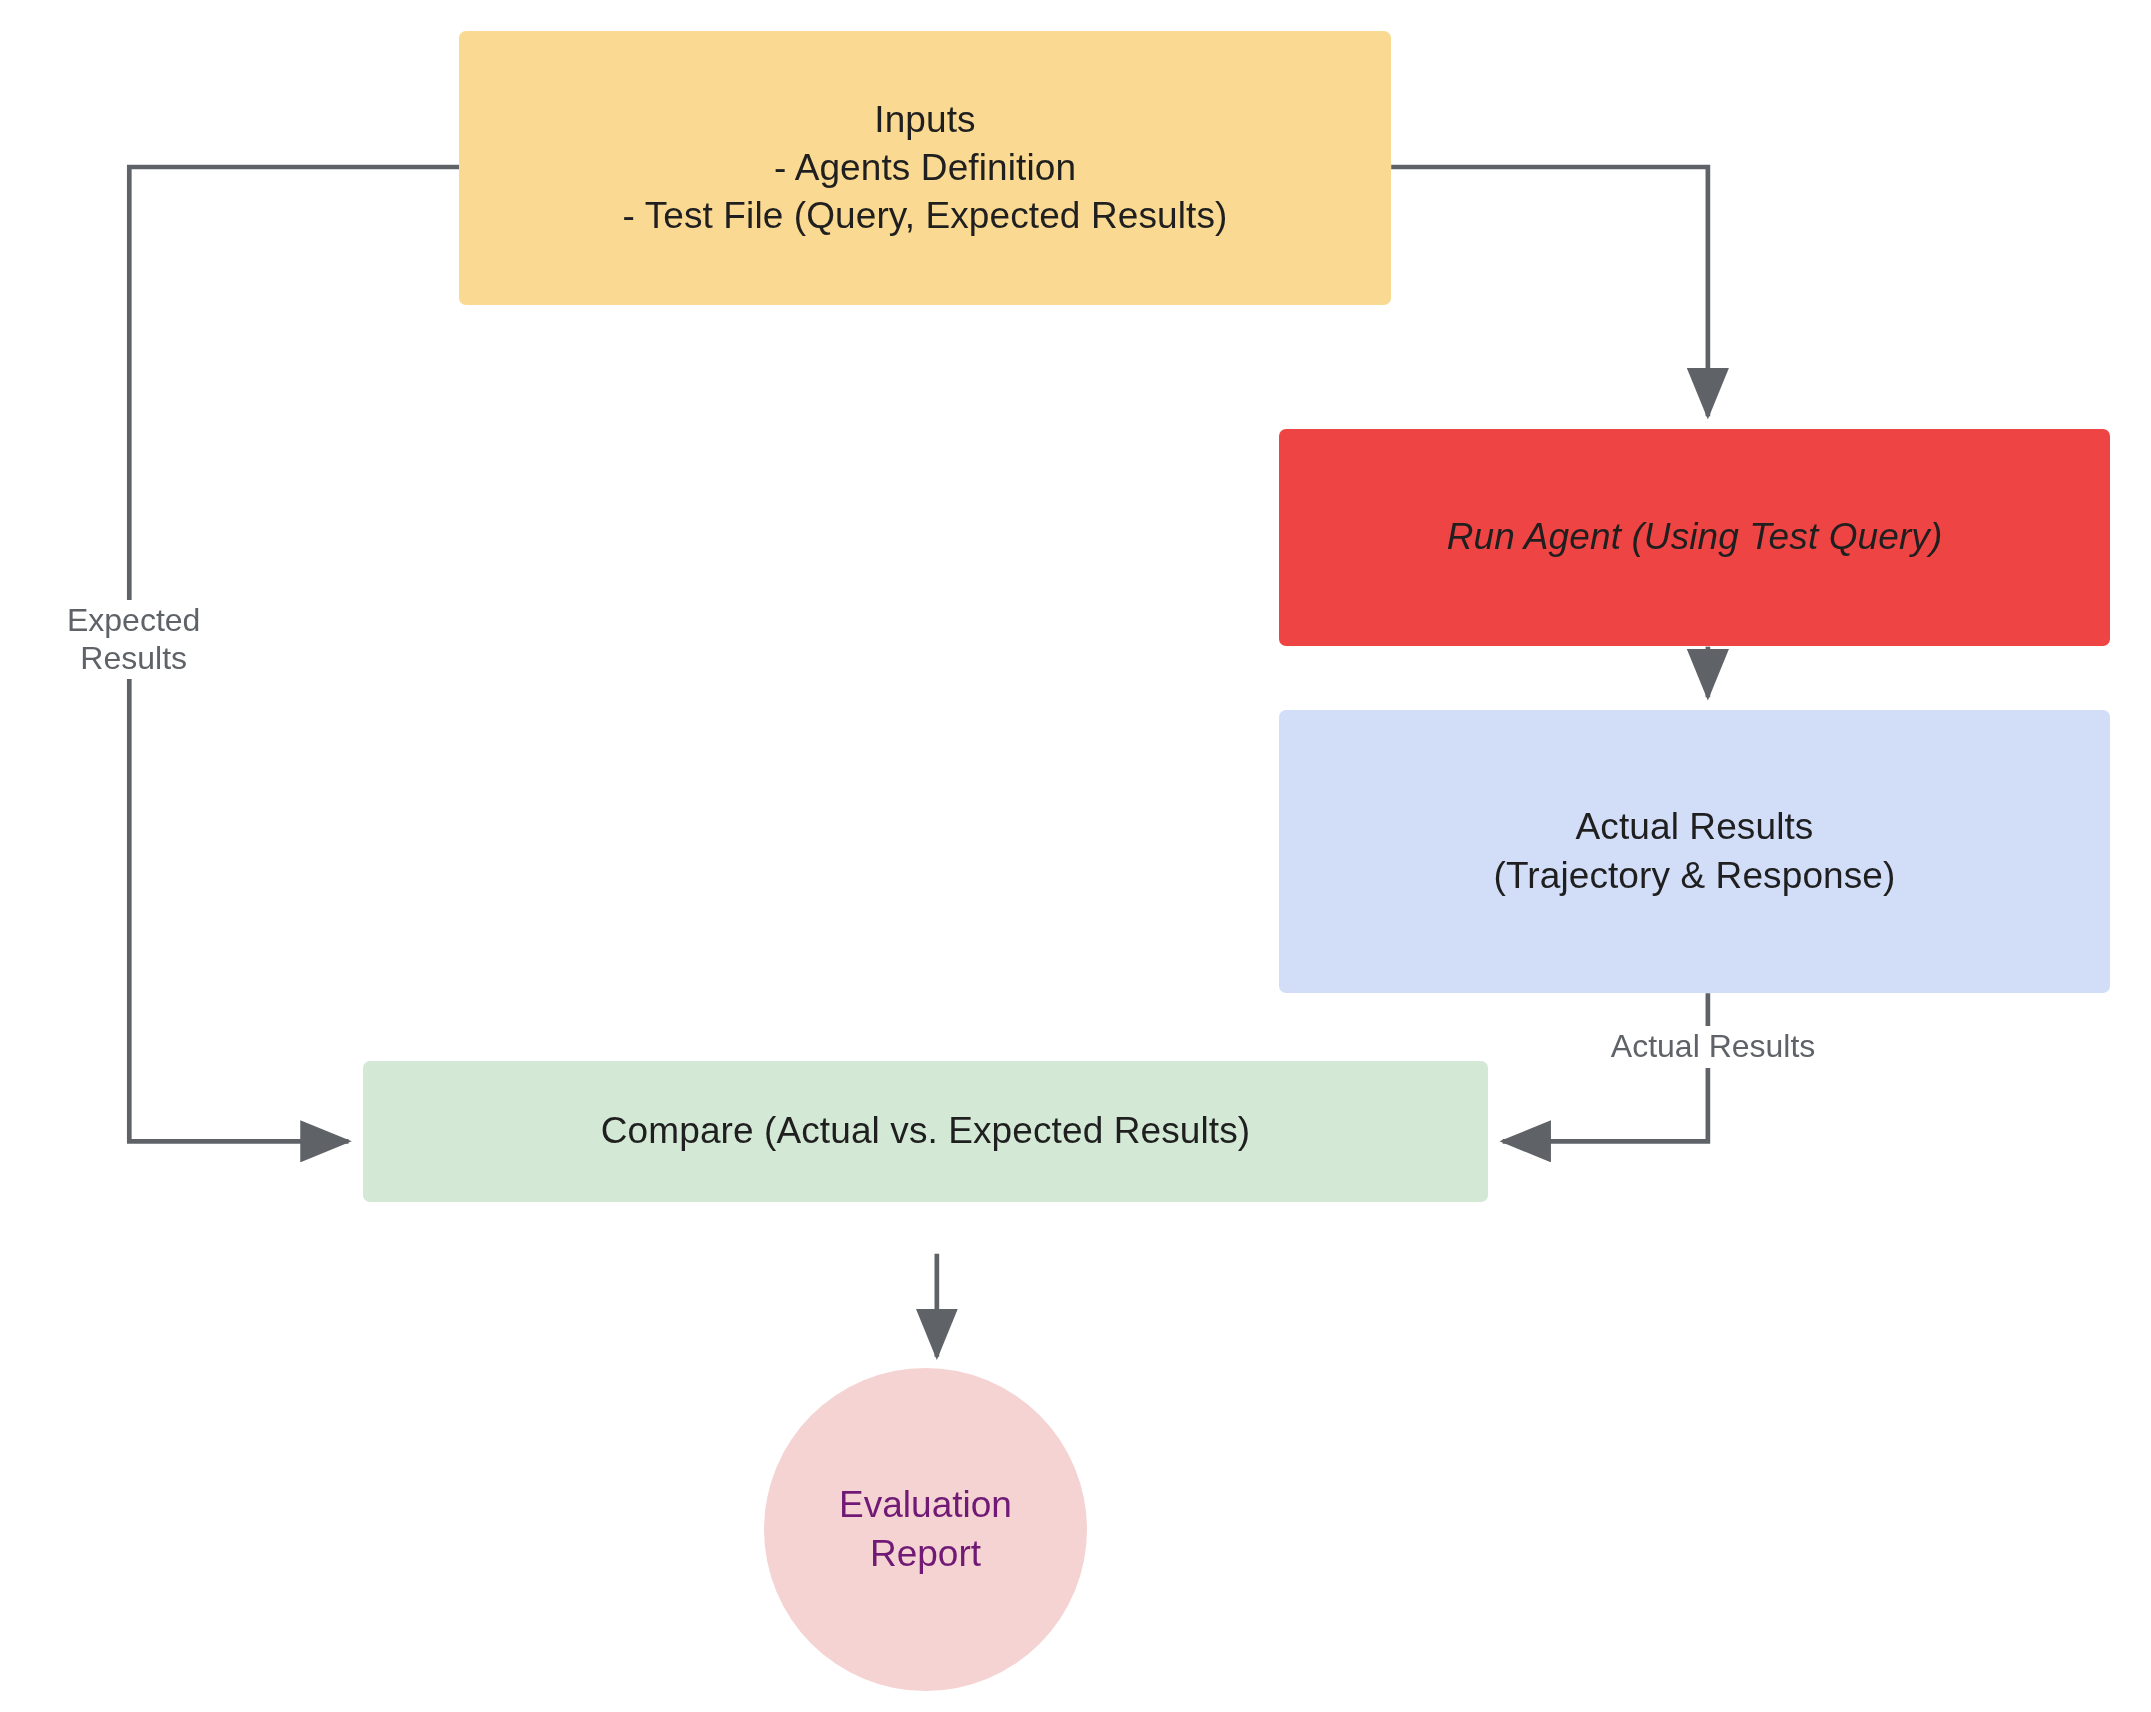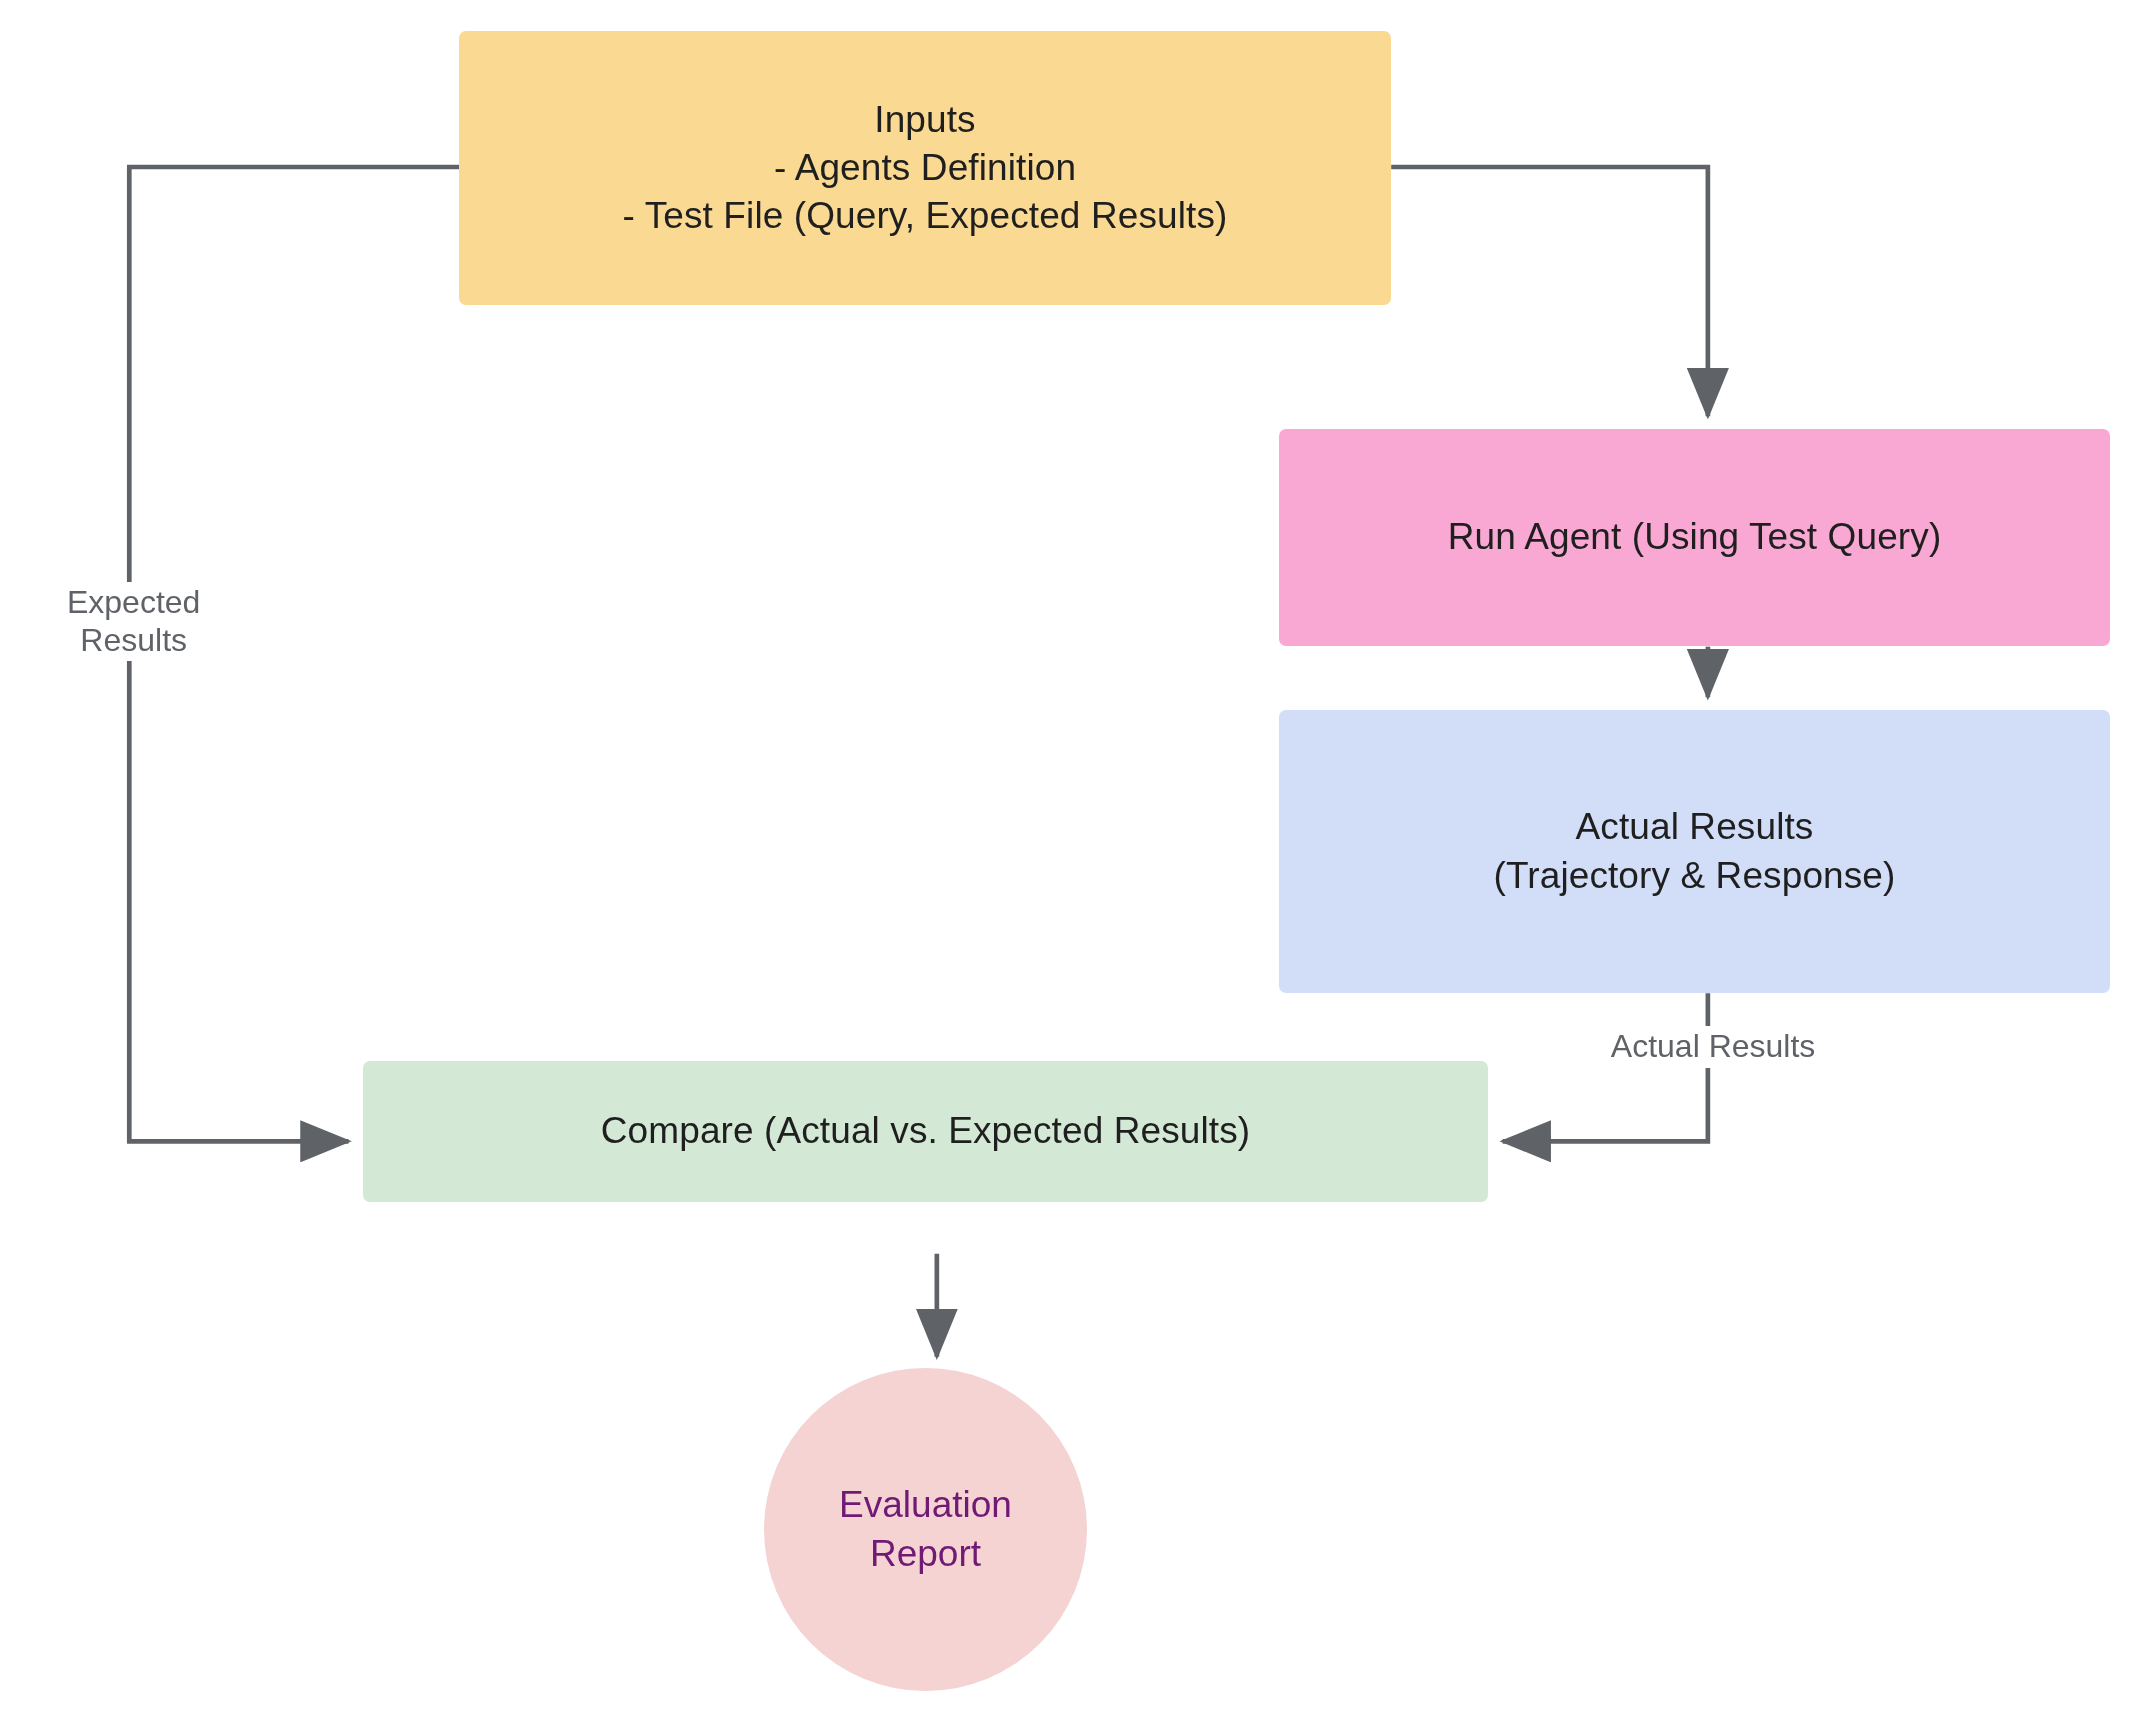--- a/index.html
+++ b/index.html
@@ -68,21 +68,21 @@
     padding: 1.9px 5.6px;
   }
 
   
   #node-inputs        { left: 459px;  top: 31px;   width: 932px;  height: 274px; }
   #node-run-agent     { left: 1279px; top: 429px;  width: 831px;  height: 217px; }
   #node-actual        { left: 1279px; top: 710px;  width: 831px;  height: 283px; }
   #node-compare       { left: 363px;  top: 1061px; width: 1125px; height: 141px; }
   #node-report        { left: 764px;  top: 1368px; width: 323px;  height: 323px; }
 
-  #label-expected     { left: 20.6px;   top: 582px;  width: 215px; }
+  #label-expected     { left: 20.6px;   top: 600px;  width: 215px; }
   #label-actual       { left: 1567px; top: 1026px; width: 281px; }
 </style>
 </head>
 <body>
 
 <div id="diagram-root" style="background: rgb(255, 255, 255);">
 
   <svg id="flow-svg" viewBox="0 0 2296 1828" xmlns="http://www.w3.org/2000/svg">
     <defs>
       <marker id="arrowhead" markerWidth="11" markerHeight="9" refX="10.3" refY="4.5" orient="auto" markerUnits="strokeWidth">
@@ -98,21 +98,21 @@
 
     <path d="M 1823,1060 L 1823,1218 L 1604,1218" fill="none" stroke="#5f6368" stroke-width="5" stroke-linejoin="miter" marker-end="url(#arrowhead)"></path>
 
     <path d="M 1000,1338 L 1000,1448" fill="none" stroke="#5f6368" stroke-width="5" marker-end="url(#arrowhead)"></path>
   </svg>
 
   <div class="node-box" id="node-inputs" style="background-color: rgb(250, 217, 146);">Inputs
 - Agents Definition
 - Test File (Query, Expected Results)</div>
 
-  <div class="node-box" id="node-run-agent" style="background-color: #f9a8d4;">Run Agent (Using Test Query)</div>
+  <div class="node-box" id="node-run-agent" style="background-color: #ef4444; font-style: italic;">Run Agent (Using Test Query)</div>
 
   <div class="node-box" id="node-actual" style="background-color: rgb(210, 221, 248);">Actual Results
 (Trajectory &amp; Response)</div>
 
   <div class="node-box" id="node-compare" style="background-color: rgb(211, 232, 213);">Compare (Actual vs. Expected Results)</div>
 
   <div class="node-circle" id="node-report" style="background-color: rgb(244, 211, 210);">Evaluation
 Report</div>
 
   <div class="edge-label" id="label-expected">Expected

